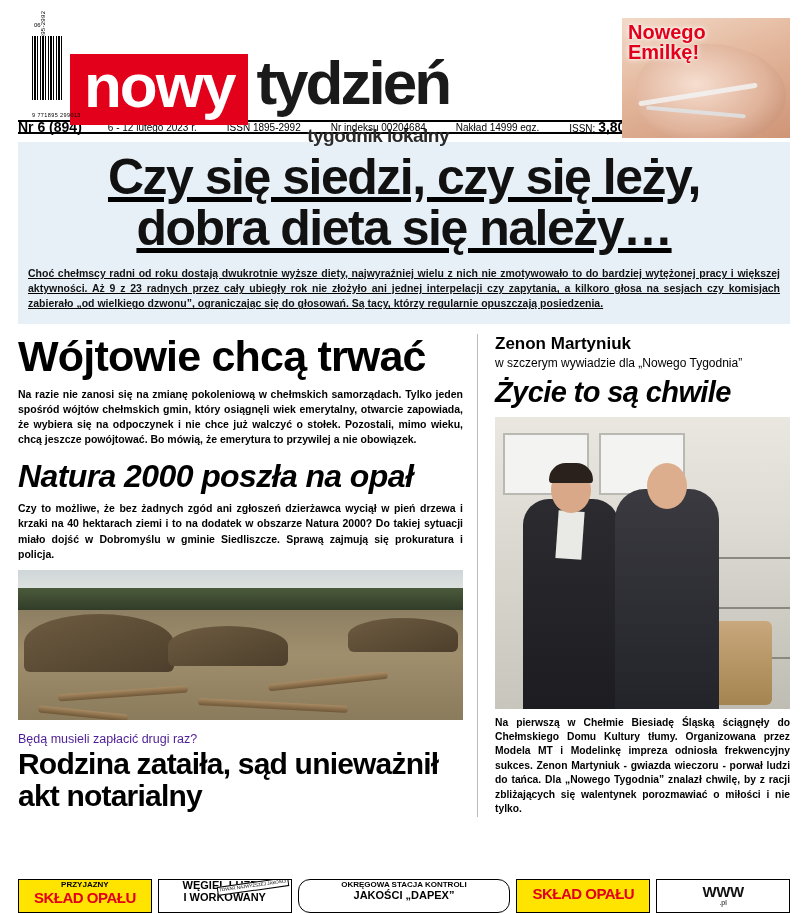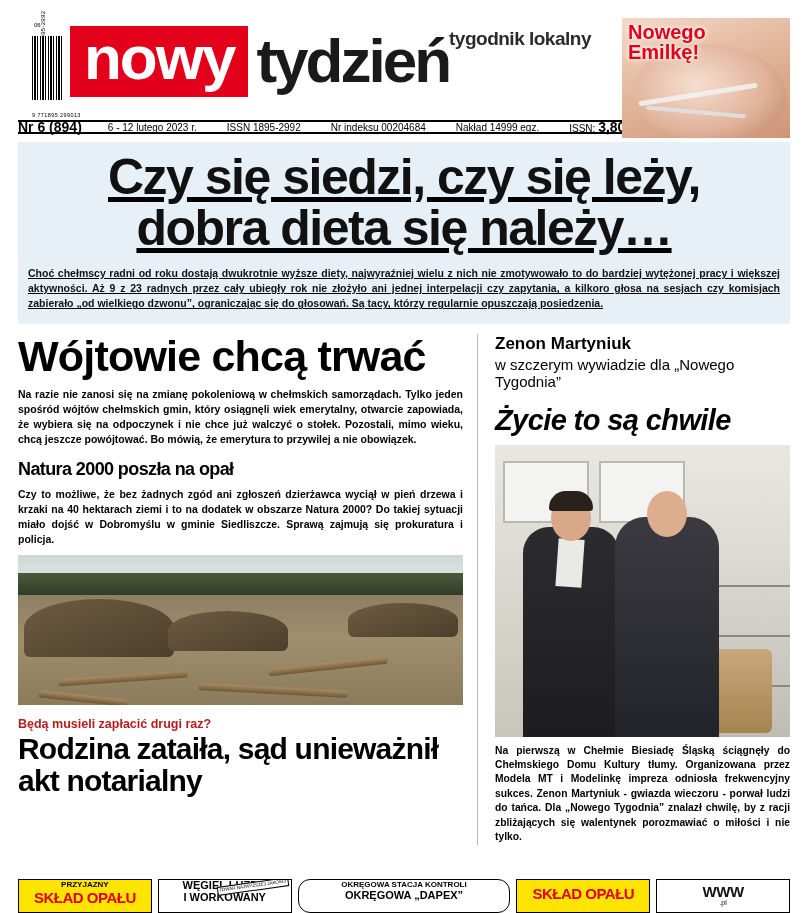--- a/index.html
+++ b/index.html
@@ -63,37 +63,39 @@
   }
   .barcode-top {
     position: absolute;
     left: 16px; top: 4px;
     font-size: 6px;
   }
 
   .logo-wrap {
     flex: 1;
     display: flex;
-    align-items: center;
+    align-items: flex-start;
     padding-top: 8px;
+    margin-top: 28px;
   }
   .logo-nowy {
     background: #e2001a;
     color: #fff;
     font-weight: bold;
     font-size: 62px;
     line-height: 0.98;
     padding: 2px 14px 8px 14px;
     font-family: "Liberation Sans", sans-serif;
     letter-spacing: -2px;
   }
   .logo-right {
     margin-left: 8px;
     display: flex;
-    flex-direction: row;
+    flex-direction: column;
+    gap: 16px;
   }
   .logo-tydzien {
     font-weight: bold;
     font-size: 62px;
     line-height: 0.95;
     letter-spacing: -3px;
     color: #1a1a1a;
   }
   .logo-sub {
     text-align: right;
@@ -211,23 +213,24 @@
     font-size: 10.5px;
     font-weight: bold;
     line-height: 1.45;
     text-align: justify;
     margin-top: 8px;
   }
 
   .sub-art { margin-top: 12px; }
   .hl2 {
     font-weight: bold;
-    font-size: 18px;
+    font-size: 32px;
     line-height: 1.05;
     letter-spacing: -0.6px;
+    font-style: italic;
   }
   .photo {
     margin-top: 8px;
     height: 150px;
     position: relative;
     overflow: hidden;
     background: #9aa48c;
   }
   .ph-sky {
     position: absolute; left: 0; top: 0; right: 0; height: 26px;
@@ -247,48 +250,48 @@
     border-radius: 50% 50% 6px 6px;
   }
   .ph-log {
     position: absolute;
     height: 7px;
     background: linear-gradient(#a98b63,#6f5737);
     border-radius: 4px;
   }
 
   .kicker-red {
-    color: #b91c1c;
-    font-weight: bold;
+    color: #4c1d95;
+    font-weight: normal;
     font-size: 12.5px;
     margin-top: 12px;
   }
   .hl3 {
     font-weight: bold;
     font-size: 30px;
     line-height: 1.06;
     letter-spacing: -0.8px;
     margin-top: 2px;
   }
 
   
   .r-name {
     font-weight: bold;
     font-size: 17px;
   }
   .r-sub {
-    font-size: 15px;
+    font-size: 12px;
     margin-top: 2px;
   }
   .r-head {
     font-weight: bold;
     font-style: italic;
     font-size: 29px;
     letter-spacing: -0.6px;
-    margin-top: 14px;
+    margin-top: 6px;
   }
   .r-photo {
     margin-top: 8px;
     height: 292px;
     position: relative;
     overflow: hidden;
     background: #cfcfc9;
   }
   .rp-wall {
     position: absolute; inset: 0;
@@ -547,21 +550,21 @@
     <div class="ad">
       <div class="ad-mid">WĘGIEL LUZEM</div>
       <div class="ad-mid">I WORKOWANY</div>
       <div class="ad-stamp">TOWAR
 NAJWYŻSZEJ
 JAKOŚCI</div>
     </div>
 
     <div class="ad ad-wide">
       <div class="ad-top">OKRĘGOWA STACJA KONTROLI</div>
-      <div class="ad-mid">OKRĘGOWA „DAPEX”</div>
+      <div class="ad-mid">JAKOŚCI „DAPEX”</div>
     </div>
 
     <div class="ad ad-y">
       <div class="ad-big" style="padding-top:6px;">SKŁAD OPAŁU</div>
     </div>
 
     <div class="ad">
       <div class="ad-big dark" style="padding-top:4px;">WWW</div>
       <div class="ad-small">.pl</div>
     </div>

